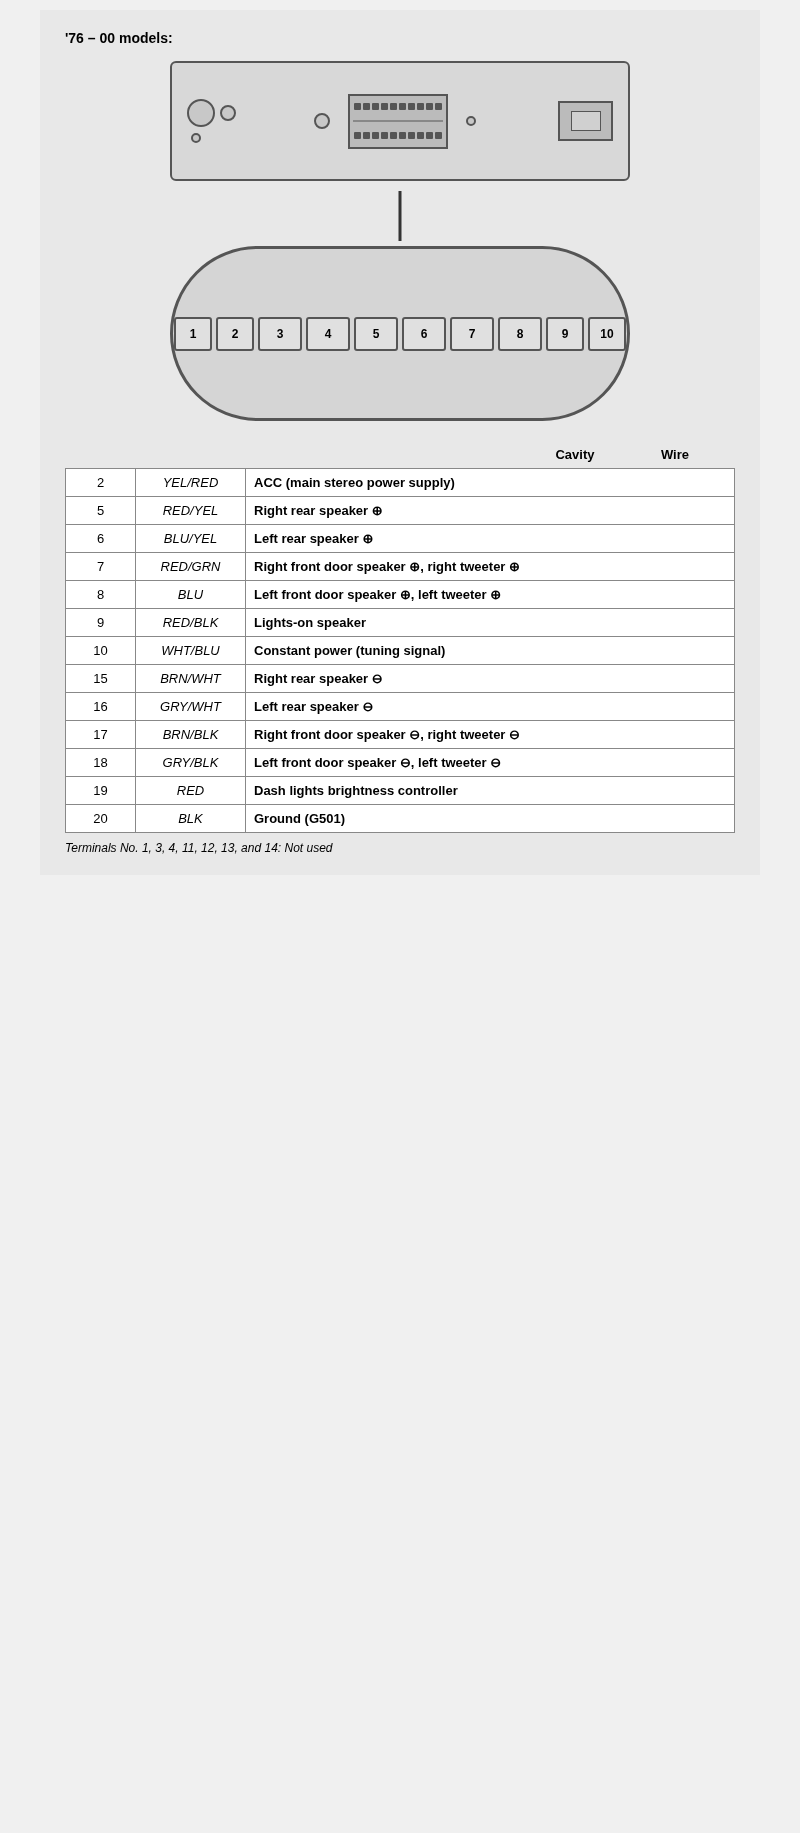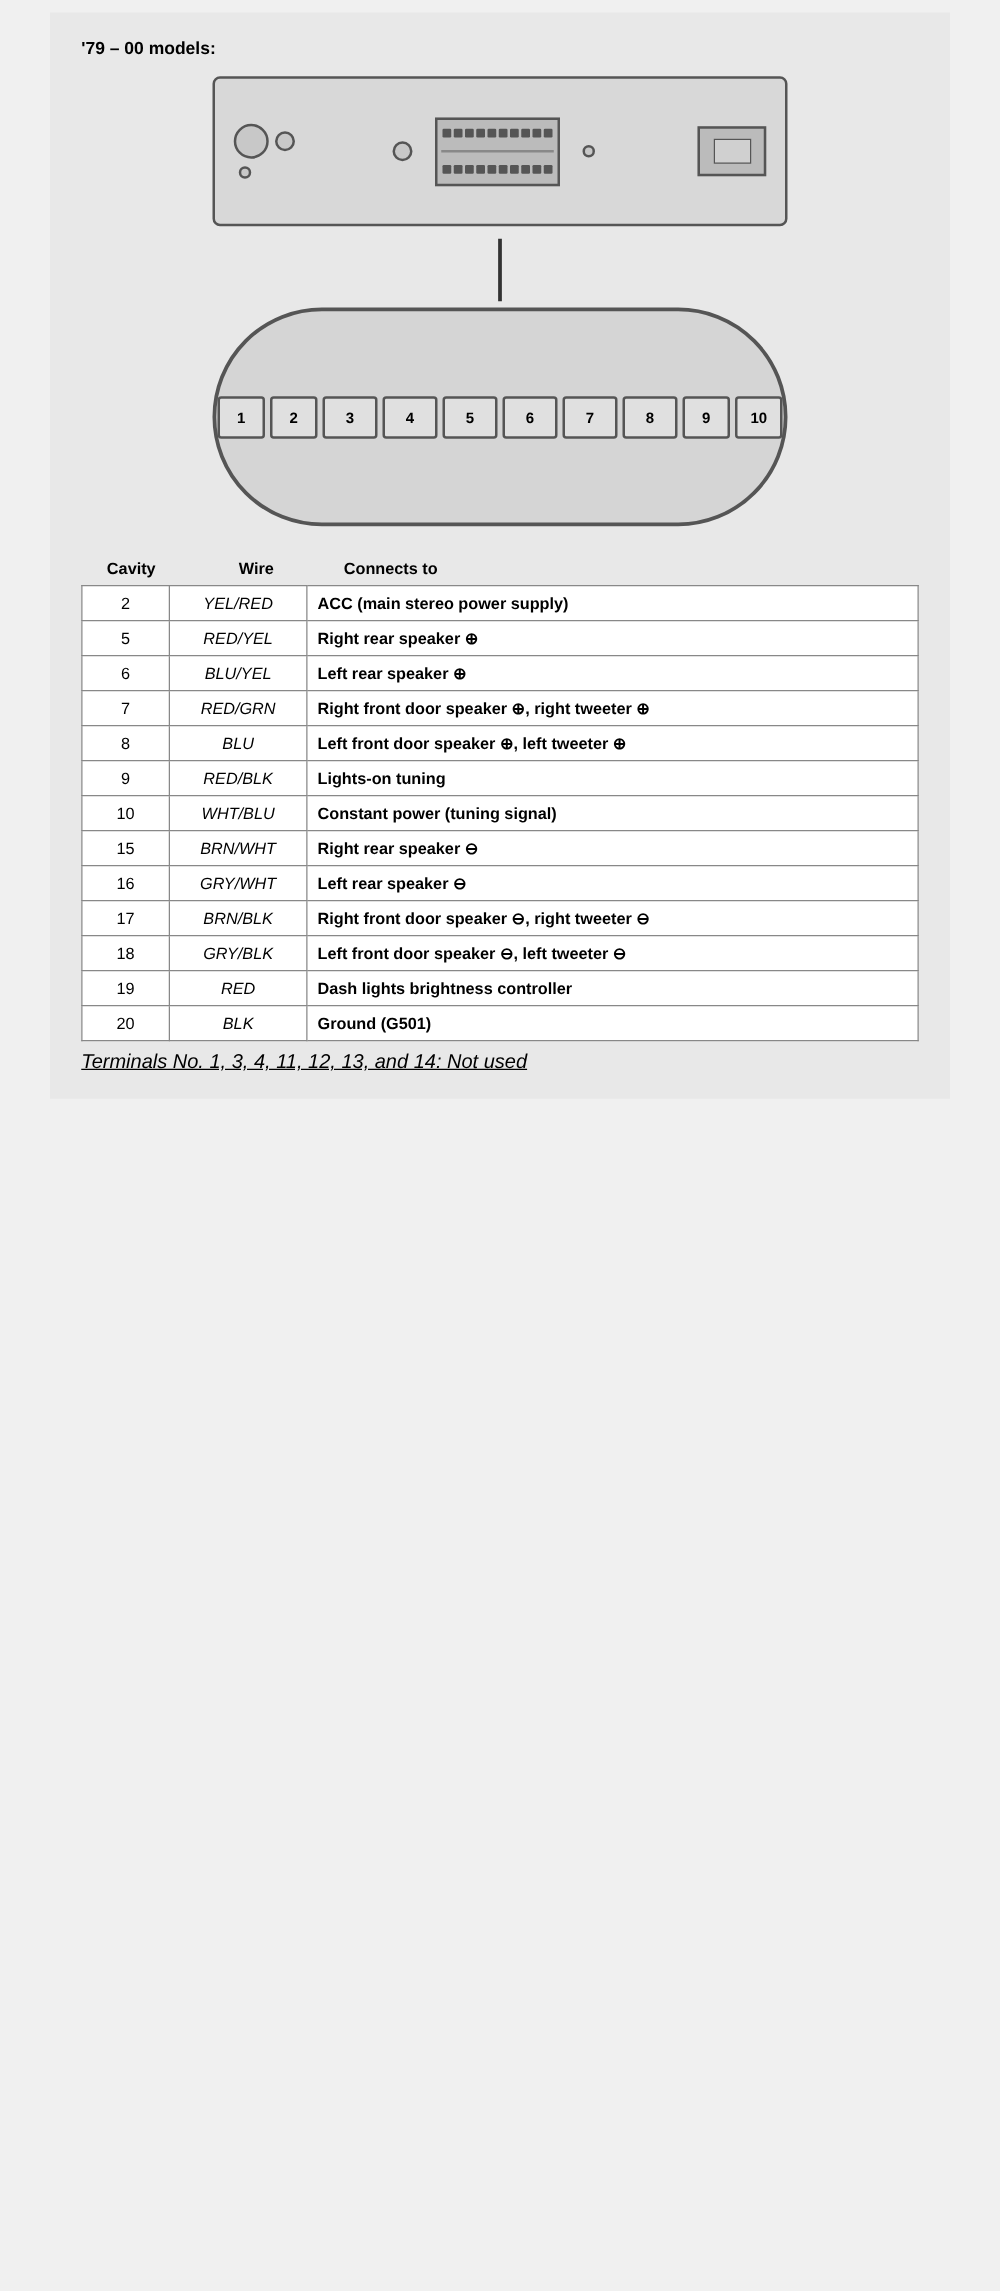--- a/index.html
+++ b/index.html
@@ -205,31 +205,30 @@
       text-align: center;
       font-style: italic;
       margin-top: 21px;
     }
     td.connects-col {
       text-align: left;
       font-weight: bold;
     }
     .footer-note {
       margin-top: 8px;
-      font-size: 16px;
+      font-size: 12px;
       font-style: italic;
-      text-decoration: underline;
     }
   </style>
 </head>
 <body>
 
 <div class="page">
 
-  <div class="title">'79 – 00 models:</div>
+  <div class="title">'76 – 00 models:</div>
 
   <div class="stereo-unit">
     <div class="unit-box">
 
       <div class="unit-left">
         <div class="circle-group">
           <div class="circle-lg"></div>
           <div class="circle-sm"></div>
         </div>
         <div class="circle-group" style="margin-left:4px;">
@@ -301,21 +300,20 @@
 
       </div>
     </div>
   </div>
 
   <div class="table-section">
 
     <div class="table-header-row">
       <div class="col-cavity">Cavity</div>
       <div class="col-wire">Wire</div>
-      <div class="col-connects">Connects to</div>
     </div>
 
     <table>
       <tbody id="table-body">
       <tr>
             <td class="cavity-col">2</td>
             <td class="wire-col">YEL/RED</td>
             <td class="connects-col">ACC (main stereo power supply)</td>
           </tr>
           <tr>
@@ -334,21 +332,21 @@
             <td class="connects-col">Right front door speaker ⊕, right tweeter ⊕</td>
           </tr>
           <tr>
             <td class="cavity-col">8</td>
             <td class="wire-col">BLU</td>
             <td class="connects-col">Left front door speaker ⊕, left tweeter ⊕</td>
           </tr>
           <tr>
             <td class="cavity-col">9</td>
             <td class="wire-col">RED/BLK</td>
-            <td class="connects-col">Lights-on tuning</td>
+            <td class="connects-col">Lights-on speaker</td>
           </tr>
           <tr>
             <td class="cavity-col">10</td>
             <td class="wire-col">WHT/BLU</td>
             <td class="connects-col">Constant power (tuning signal)</td>
           </tr>
           <tr>
             <td class="cavity-col">15</td>
             <td class="wire-col">BRN/WHT</td>
             <td class="connects-col">Right rear speaker ⊖</td>

